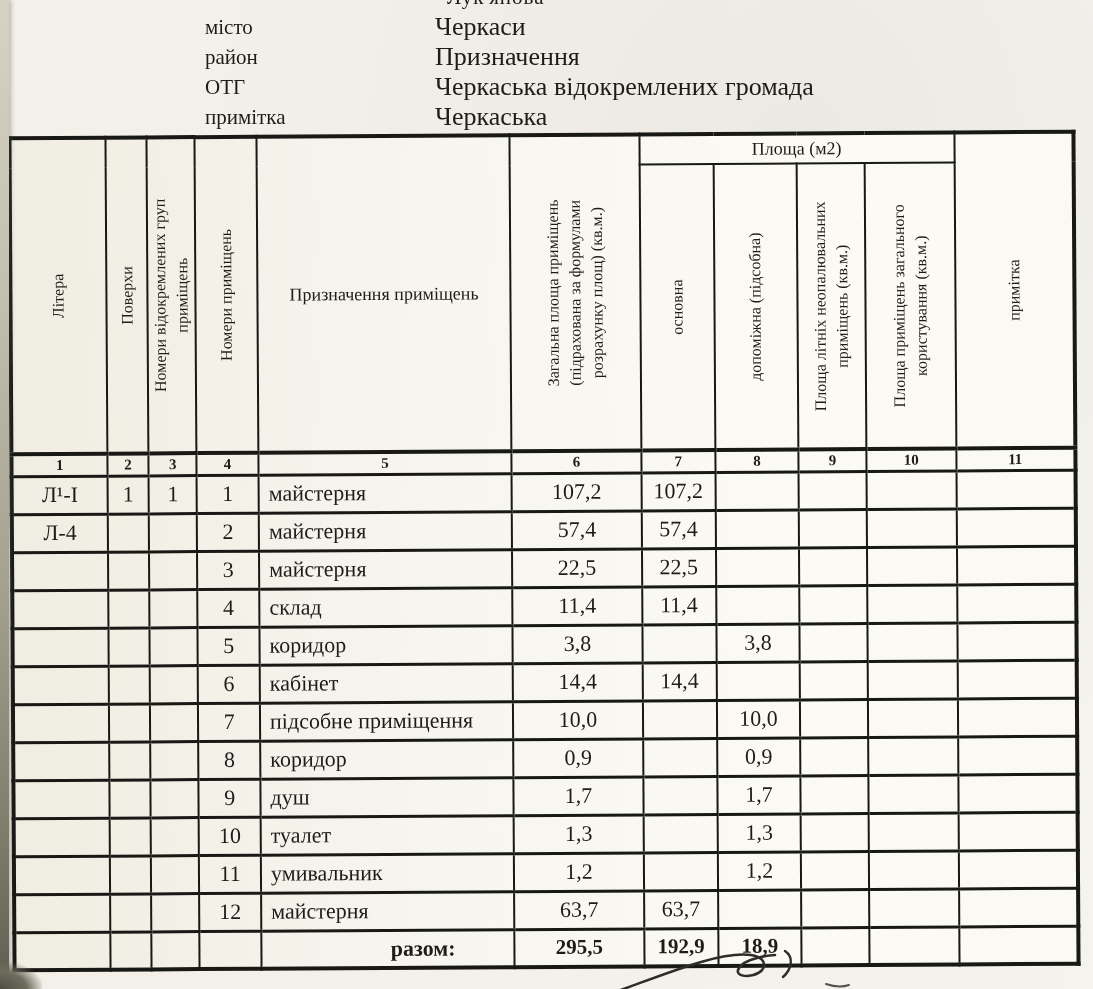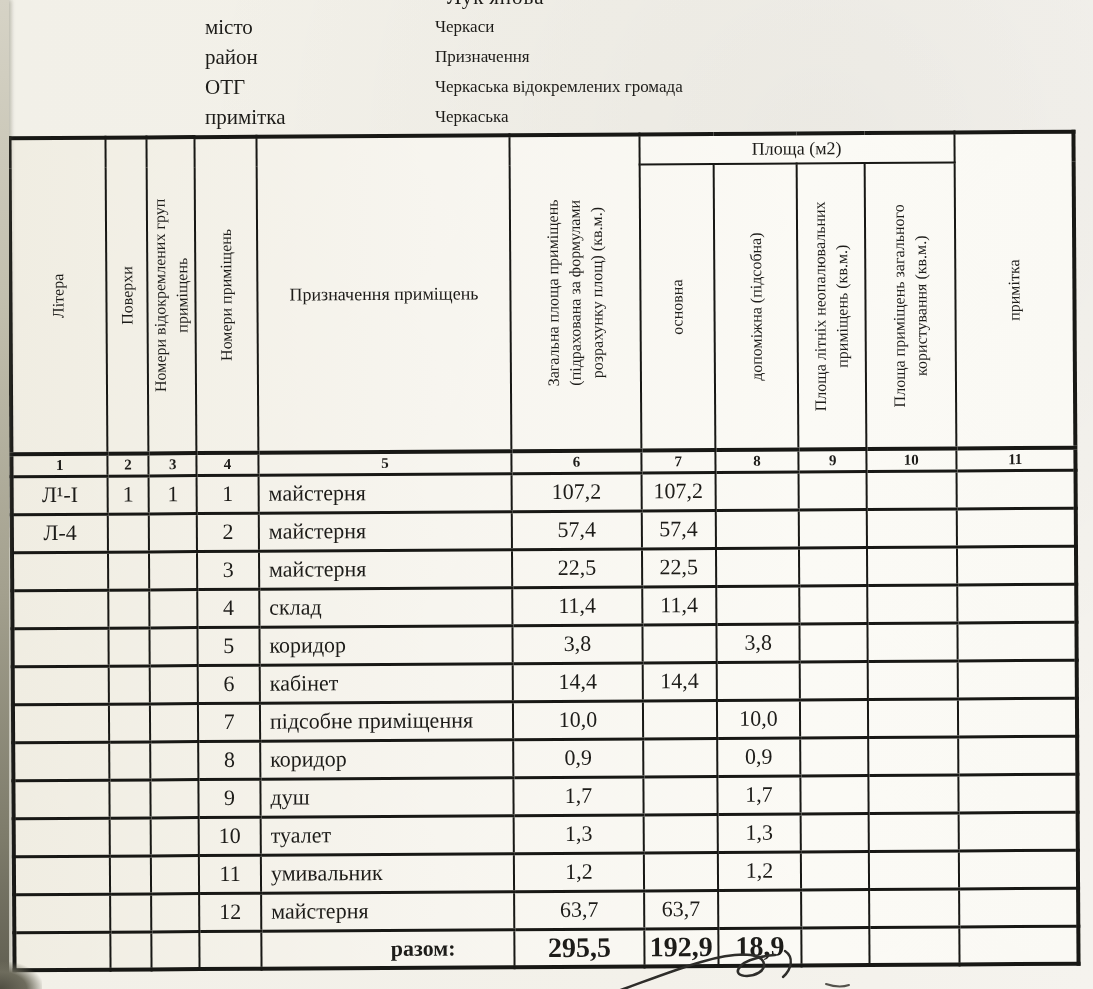--- a/index.html
+++ b/index.html
@@ -28,21 +28,21 @@
   }
   
   .cutoff-line {
     position:absolute; left:447px; top:-15px;
     font-size:21px; letter-spacing:1px;
   }
   
   .info-block { position:absolute; left:205px; top:12px; }
   .info-row { display:flex; height:30px; align-items:center; }
   .info-label { width:230px; font-size:21px; }
-  .info-value { font-size:17px; }
+  .info-value { font-size:26px; }
   
   .table-wrap {
     position:absolute; left:10px; top:133px; width:1068px;
     transform:rotate(-0.35deg);
   }
   table {
     width:1068px;
     border-collapse:collapse;
     background:linear-gradient(90deg,#f0ede2 0%, #f7f5ef 40%, #fbfaf5 75%, #faf9f4 100%);
   }
@@ -64,21 +64,21 @@
   .purpose-head { font-size:18px; }
   .numrow th {
     height:22px; font-size:15px; font-weight:bold;
     border-top:4px solid #181815; border-bottom:3px solid #181815;
   }
   tbody td {
     height:38px; font-size:22px;
     border-top-width:3px; border-bottom-width:3px;
   }
   tbody td.cell-purpose { text-align:left; padding-left:9px; }
-  tbody tr.total-row td { font-weight:bold; font-size:28px; }
+  tbody tr.total-row td { font-weight:bold; font-size:21px; }
   tbody tr.total-row td.total-label { text-align:right; padding-right:58px; font-size:22px; }
   .signature { position:absolute; left:598px; top:945px; z-index:7; }
 </style>
 </head>
 <body>
 
 <div class="page">
 
   <div class="edge-left"></div>
   <div class="corner-smudge"></div>

